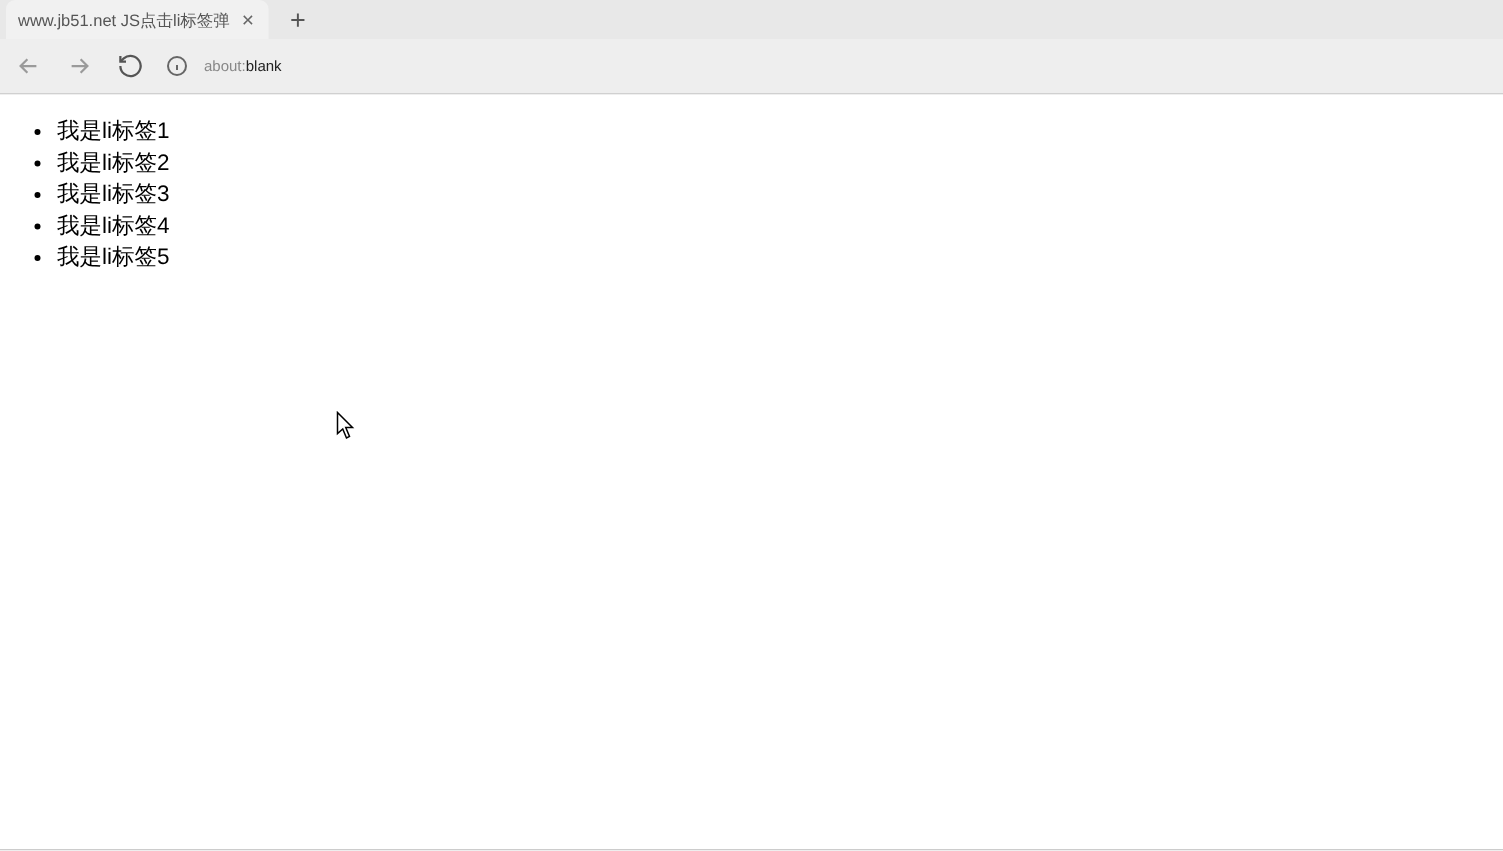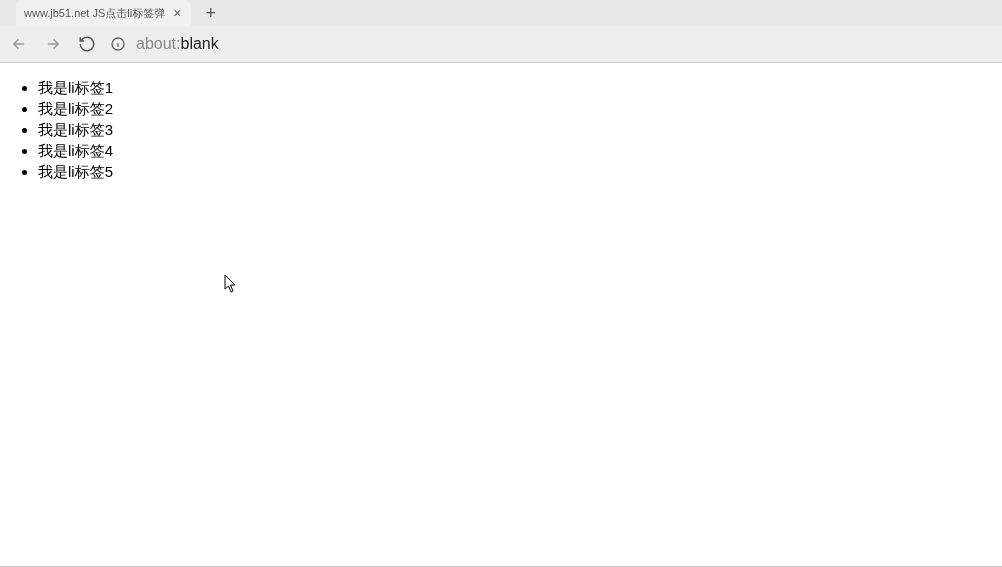--- a/index.html
+++ b/index.html
@@ -16,21 +16,21 @@
       position: relative;
     }
     .browser-chrome {
       background: #e8e8e8;
       border-bottom: 1px solid #d0d0d0;
     }
     .tabs-bar {
       display: flex;
       align-items: center;
       height: 26px;
-      padding-left: 16px;
+      padding-left: 4px;
     }
     .tab {
       display: flex;
       align-items: center;
       background: #f1f1f1;
       border-radius: 6px 6px 0 0;
       padding: 4px 8px;
       height: 26px;
       max-width: 220px;
       font-size: 11px;
@@ -91,21 +91,21 @@
     .info-icon {
       color: #666;
       display: flex;
       align-items: center;
     }
     .info-icon svg {
       width: 16px;
       height: 16px;
     }
     .url-text {
-      font-size: 16px;
+      font-size: 10px;
       color: #888;
     }
     .url-text .path {
       color: #222;
     }
     .content-area {
       background: #ffffff;
       height: 504px;
       padding: 14px 4px;
       border-bottom: 1px solid #ccc;

